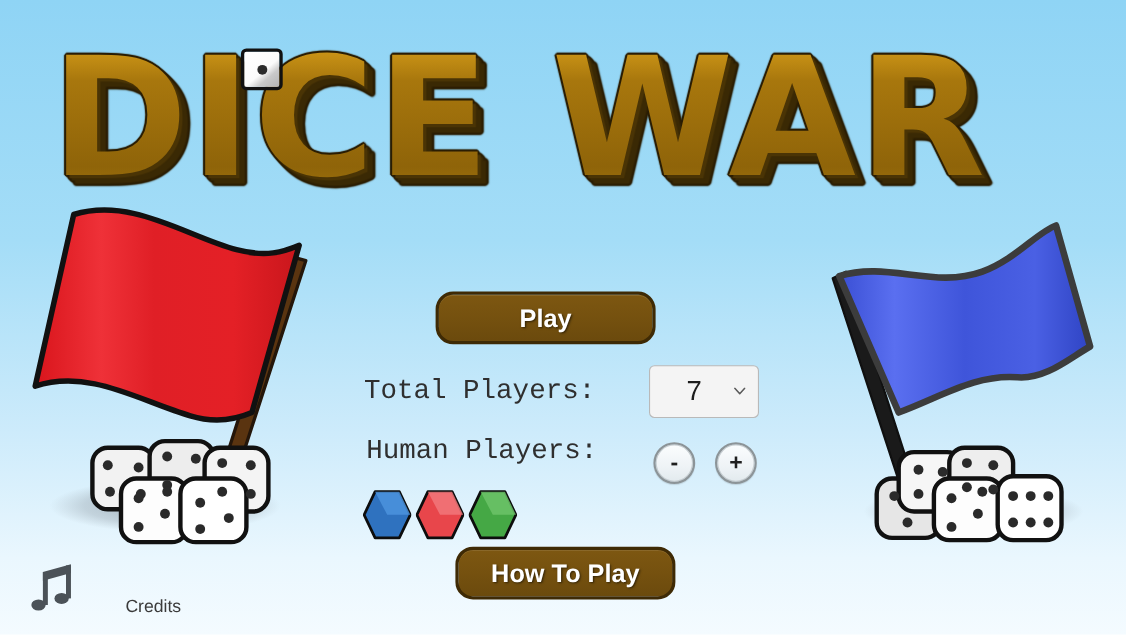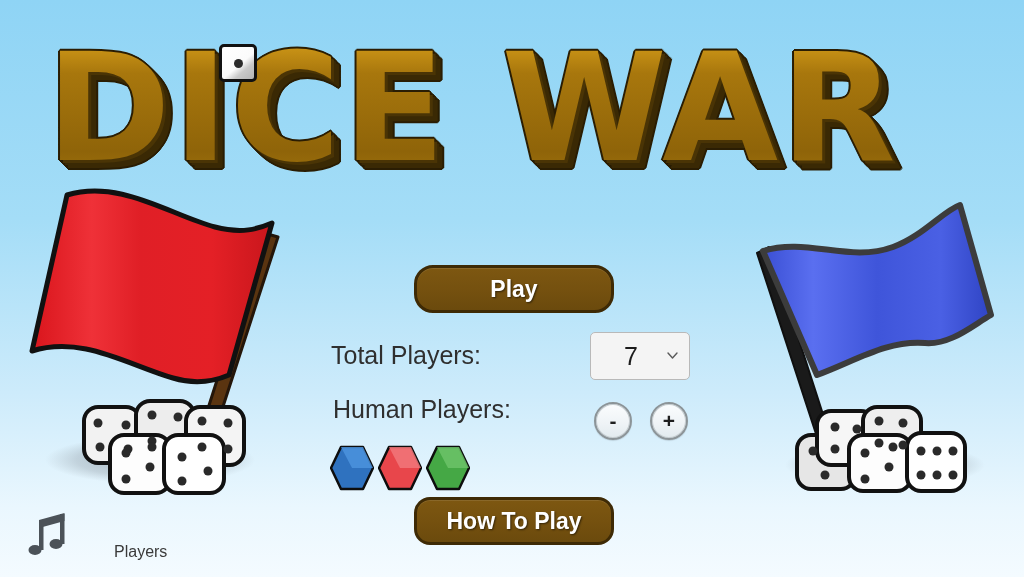--- a/index.html
+++ b/index.html
@@ -102,38 +102,37 @@
     line-height: 1;
     text-shadow: 1px 1px 2px rgba(0,0,0,0.55);
     box-shadow: inset 0 1px 0 rgba(255,255,255,0.10);
     cursor: pointer;
     padding: 0;
     box-sizing: border-box;
   }
 
   #play-button {
     position: absolute;
-    left: 92px;
+    left: 74px;
     top: 3px;
     width: 200px;
     height: 48px;
-    border-radius: 19px;
   }
 
   #howtoplay-button {
     position: absolute;
     left: 92px;
     top: 235px;
     width: 200px;
     height: 48px;
   }
 
   .row-label {
     position: absolute;
-    font-family: Liberation Sans, sans-serif;
+    font-family: Liberation Mono, monospace;
     font-size: 25px;
     color: #2f2f2f;
     white-space: nowrap;
   }
   #total-players-label { left: 9px;  top: 79px; }
   #human-players-label { left: 11px; top: 133px; }
 
   
   #total-players-select {
     position: absolute;
@@ -419,16 +418,16 @@
   <div id="music-button">
     <svg viewBox="0 0 48 52">
       <path d="M17 46 A6.5 5 0 1 0 17 36 A6.5 5 0 1 0 17 46 Z" fill="#4b5258"></path>
       <path d="M38 40 A6.5 5 0 1 0 38 30 A6.5 5 0 1 0 38 40 Z" fill="#4b5258"></path>
       <rect x="21" y="11" width="4.5" height="30" fill="#4b5258"></rect>
       <rect x="42" y="5" width="4.5" height="30" fill="#4b5258"></rect>
       <path d="M21 11 L46.5 4 L46.5 12 L21 19 Z" fill="#4b5258"></path>
     </svg>
   </div>
 
-  <div id="credits-button">Players</div>
+  <div id="credits-button">Credits</div>
 
 
 </div>
 
 </body></html>

